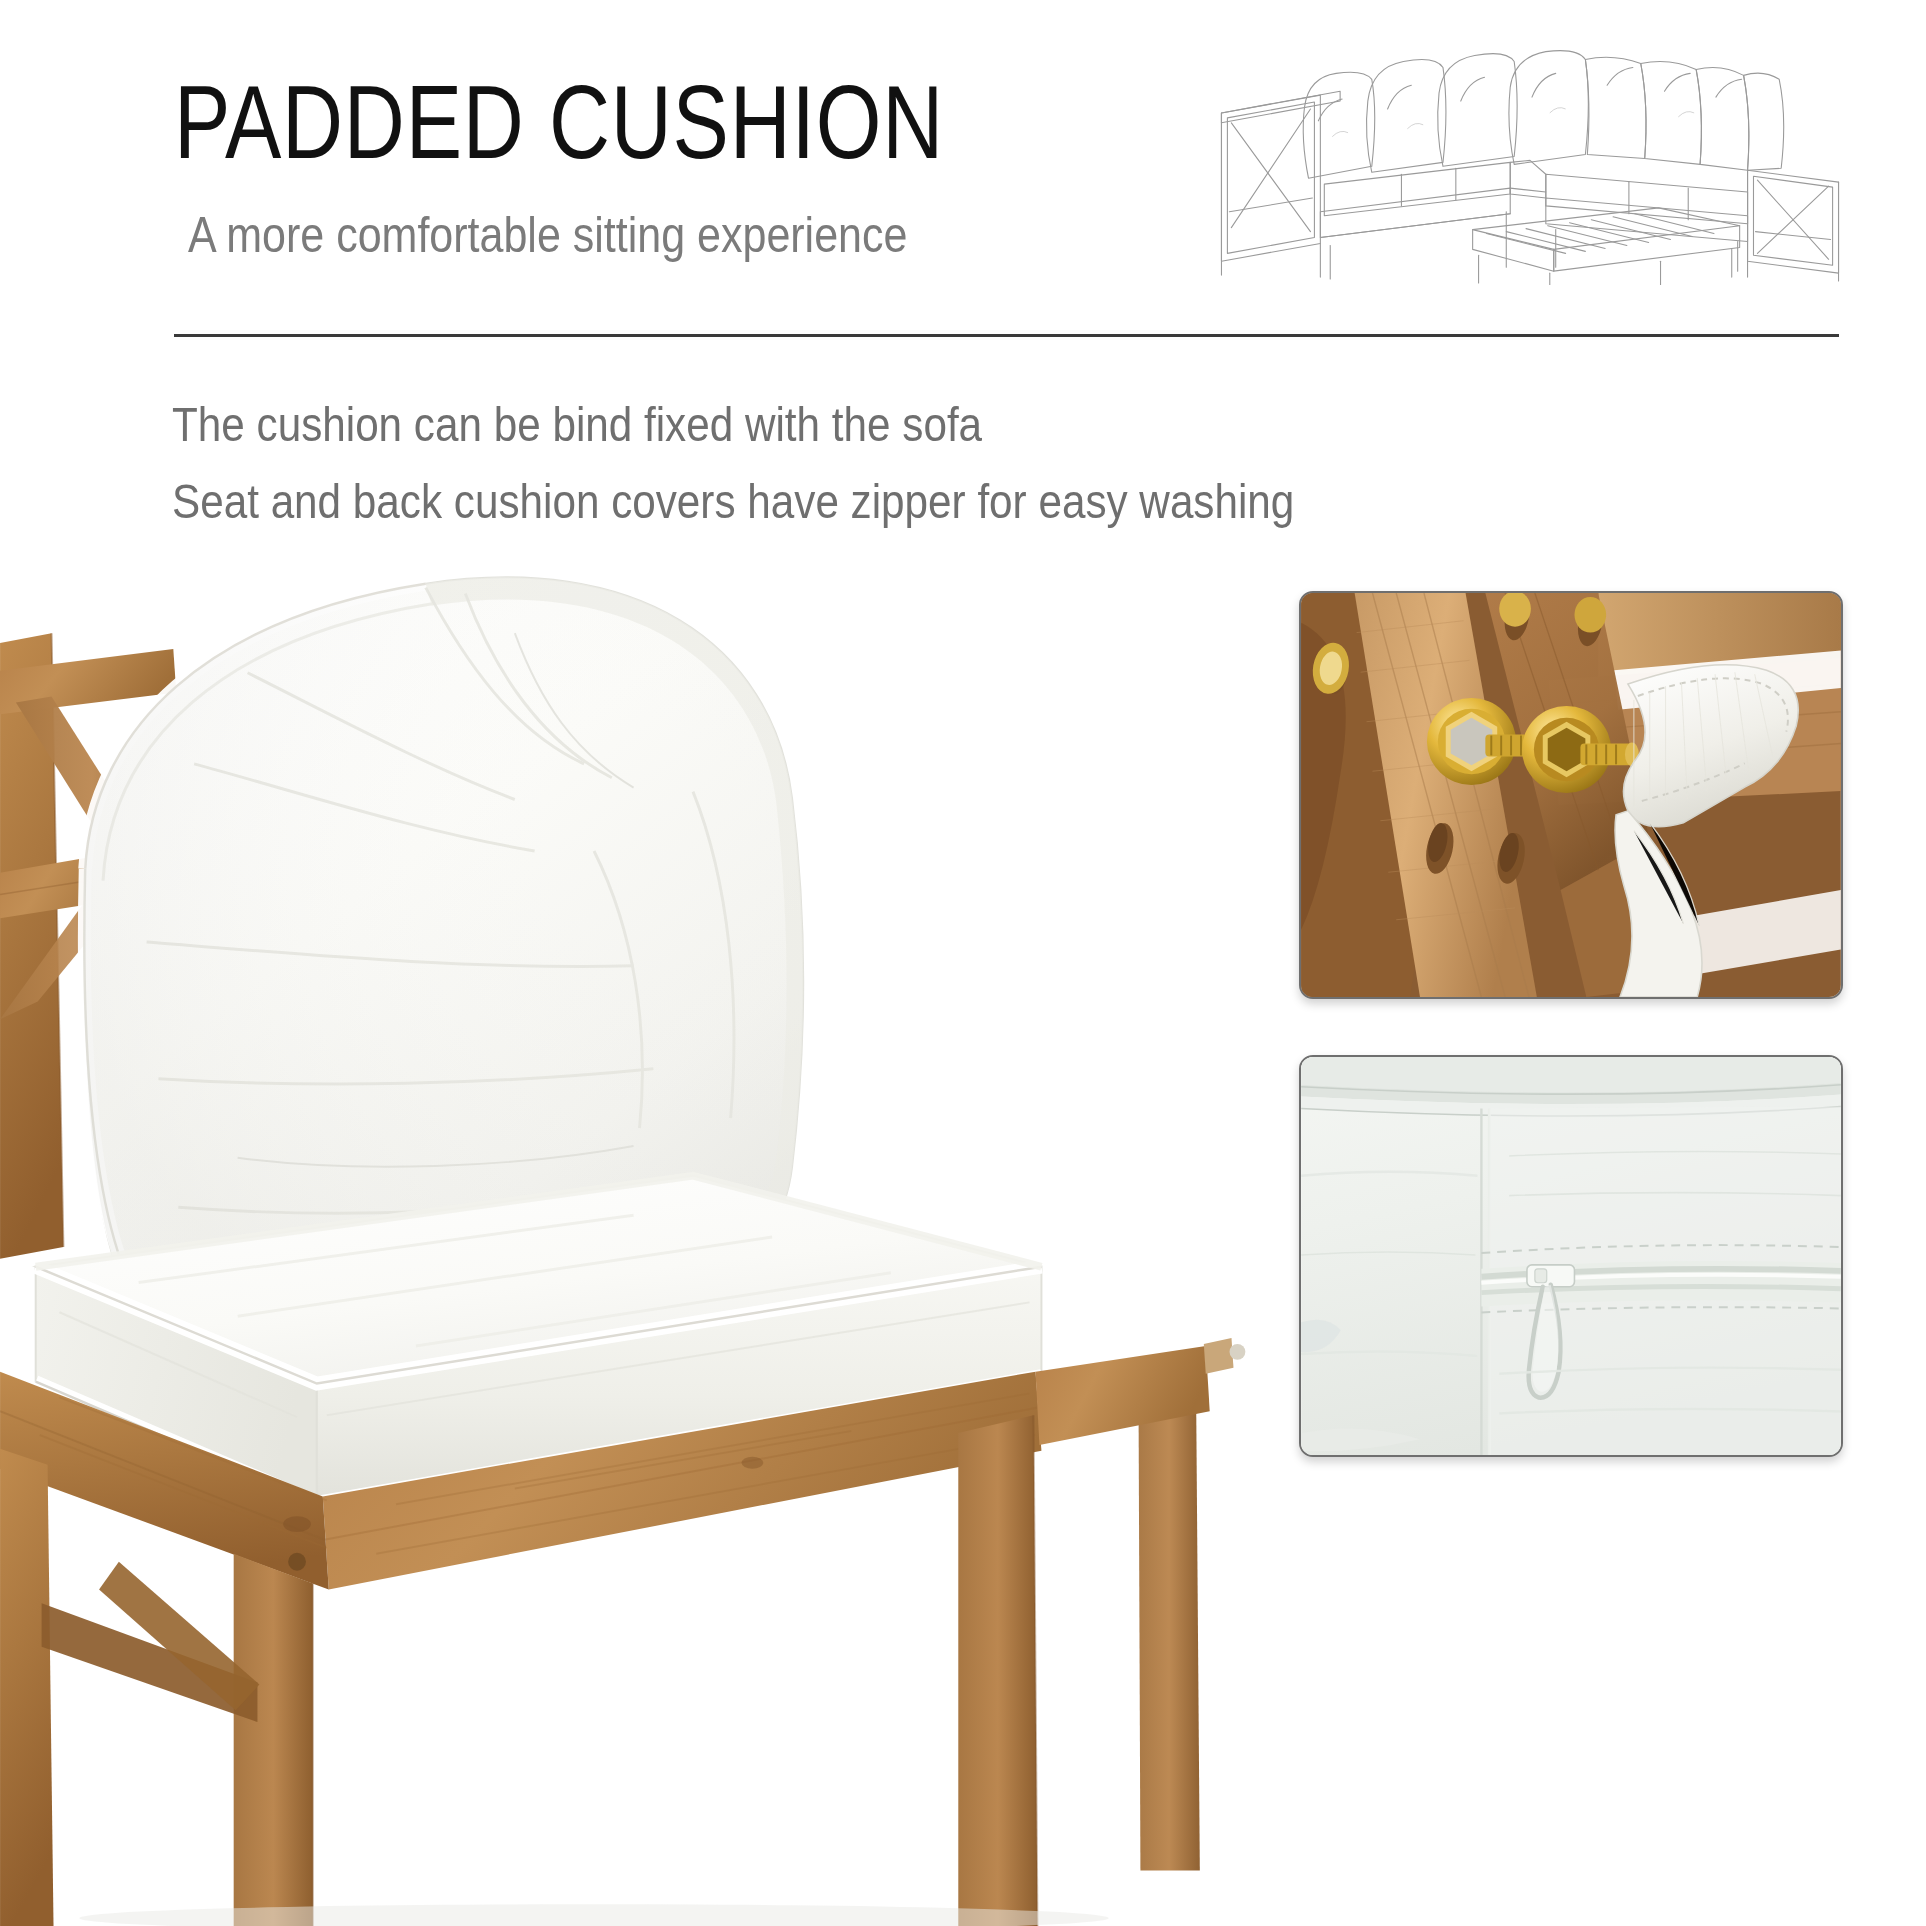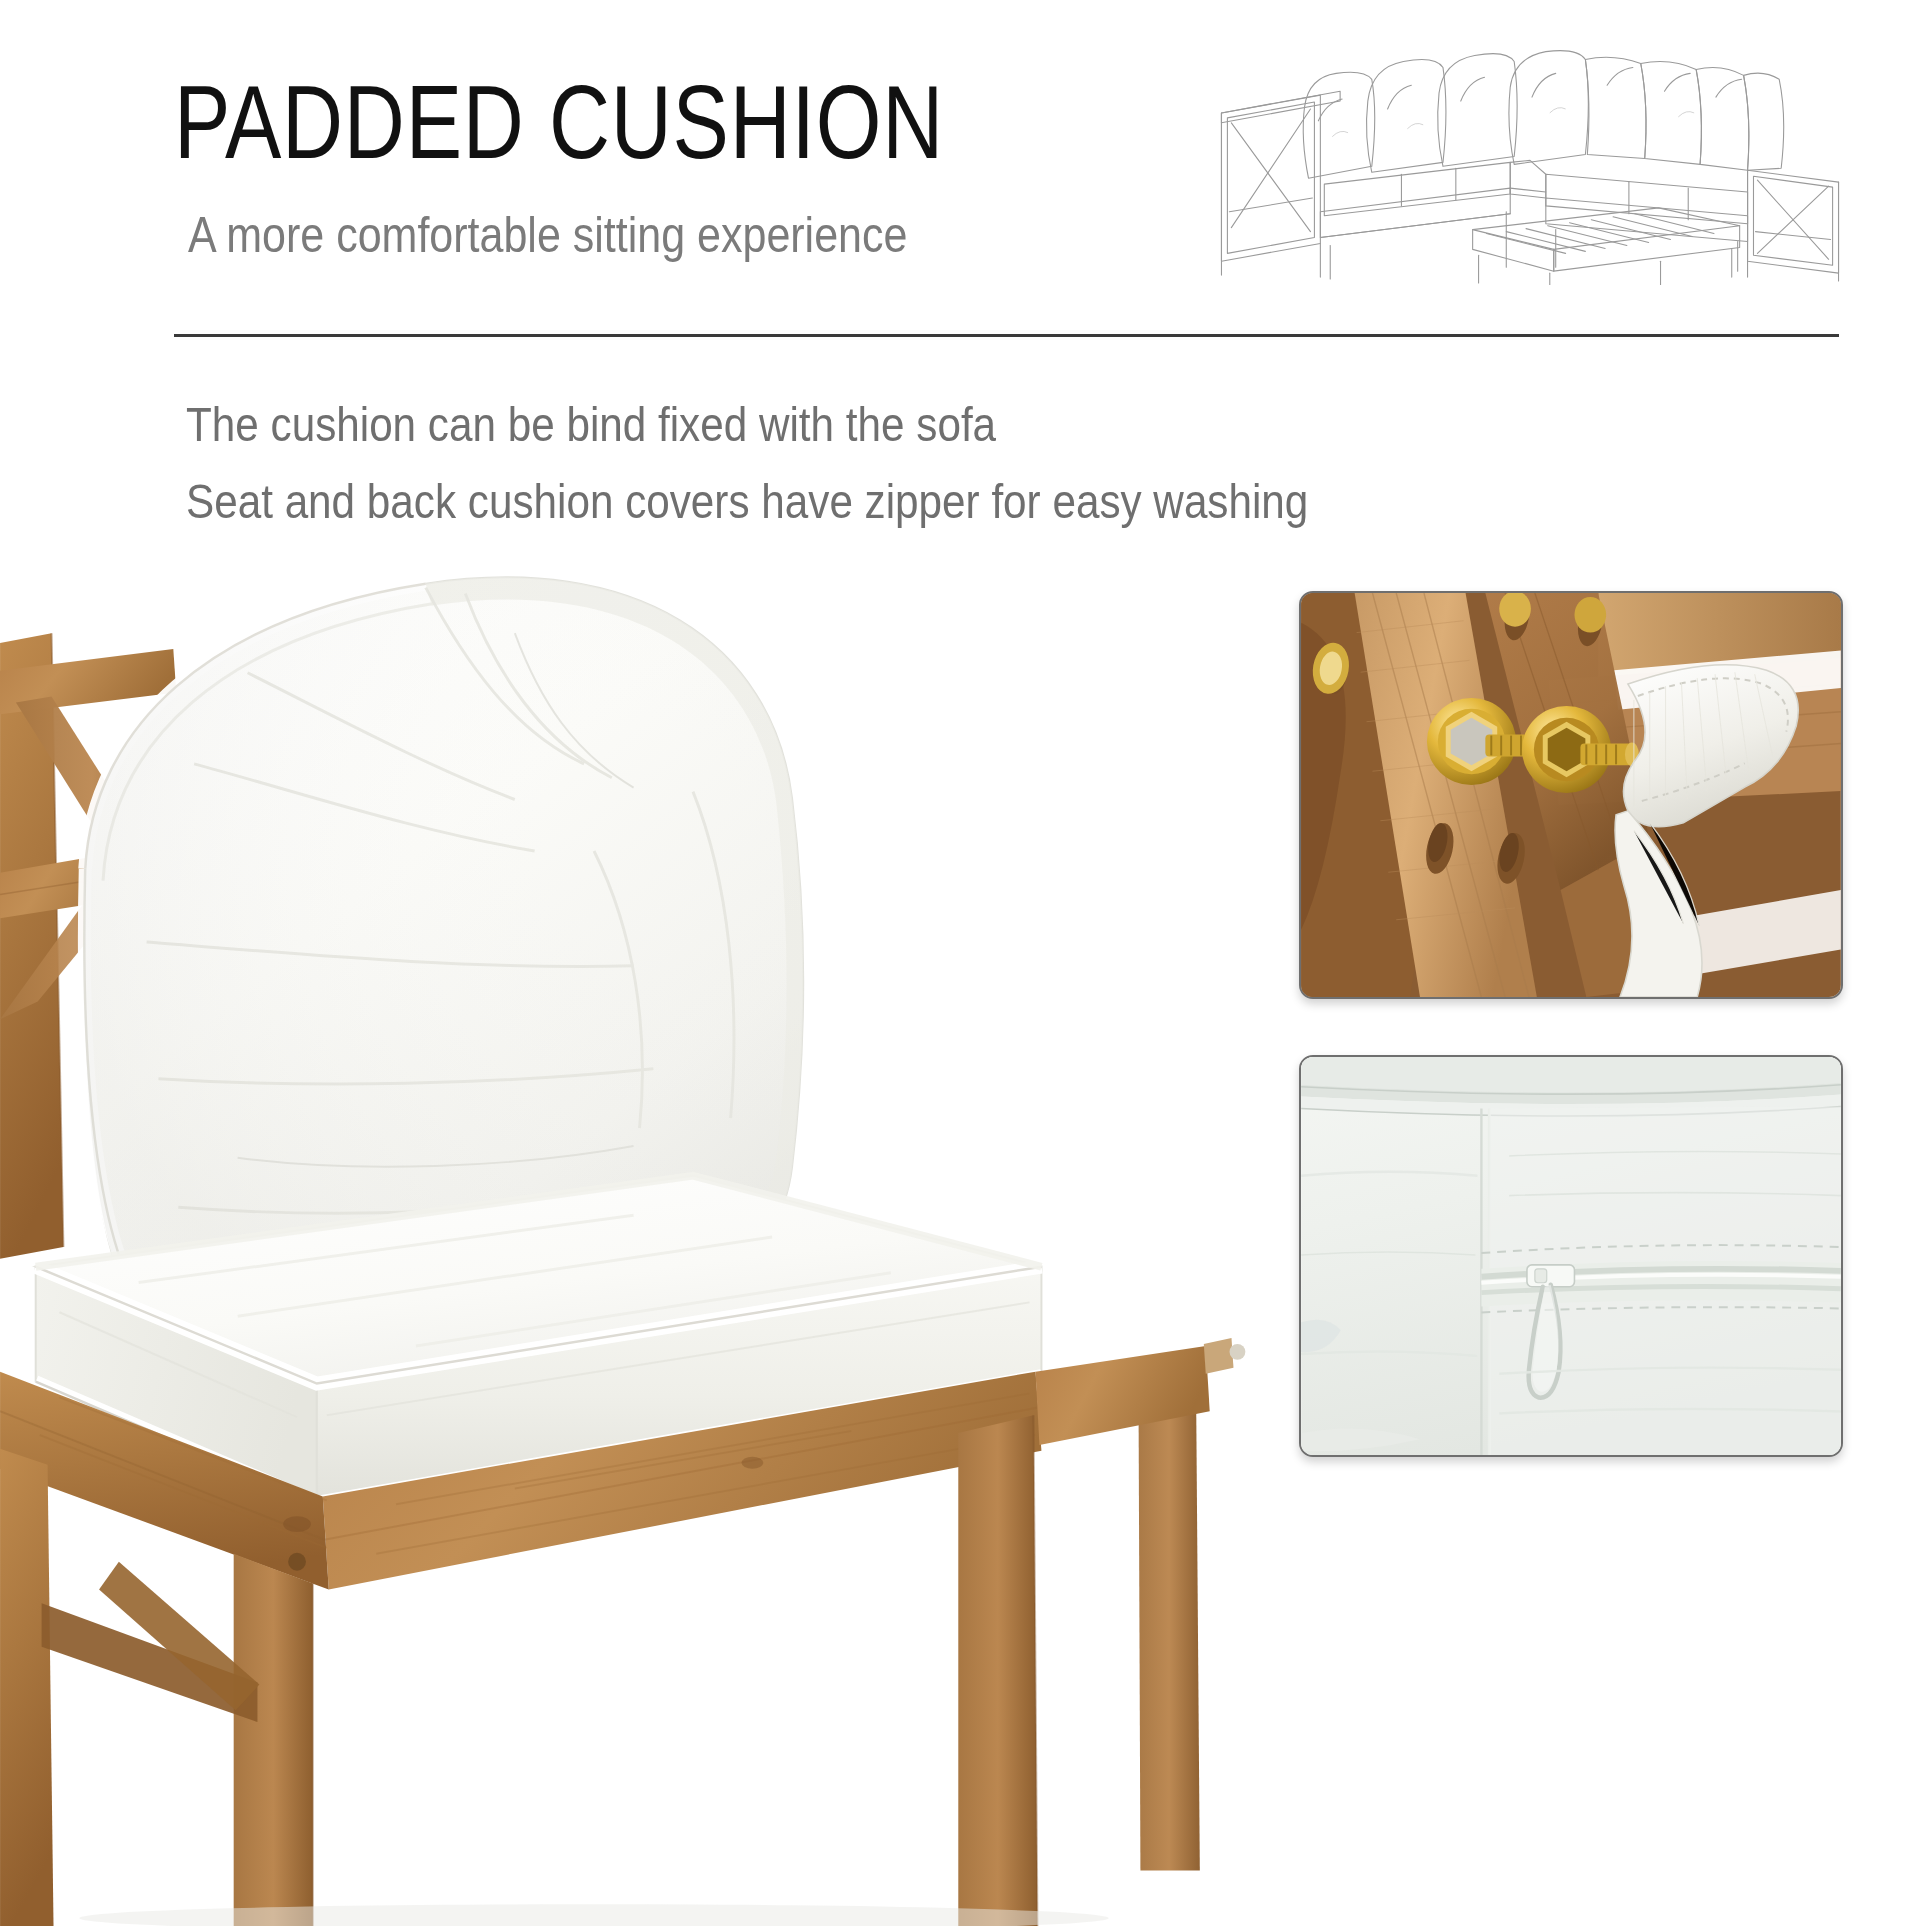--- a/index.html
+++ b/index.html
@@ -27,21 +27,21 @@
   .divider{
     position:absolute;left:174px;top:334px;width:1665px;height:3px;
     background:#3a3a3a;
   }
 
   
   .sketch{position:absolute;left:1213px;top:18px;width:634px;height:267px;}
   .sketch svg{display:block;width:634px;height:267px;}
 
   
-  .bodytext{position:absolute;left:186px;top:396px;width:1386px;}
+  .bodytext{position:absolute;left:172px;top:396px;width:1386px;}
   .bodytext p{
     margin:0 0 18px 0;font-size:48px;line-height:1.22;color:#6f6f6f;
     transform:scaleX(.88);transform-origin:left top;white-space:nowrap;
   }
 
   
   .main-photo{
     position:absolute;left:0px;top:554px;width:1287px;height:1372px;
     overflow:hidden;
   }

